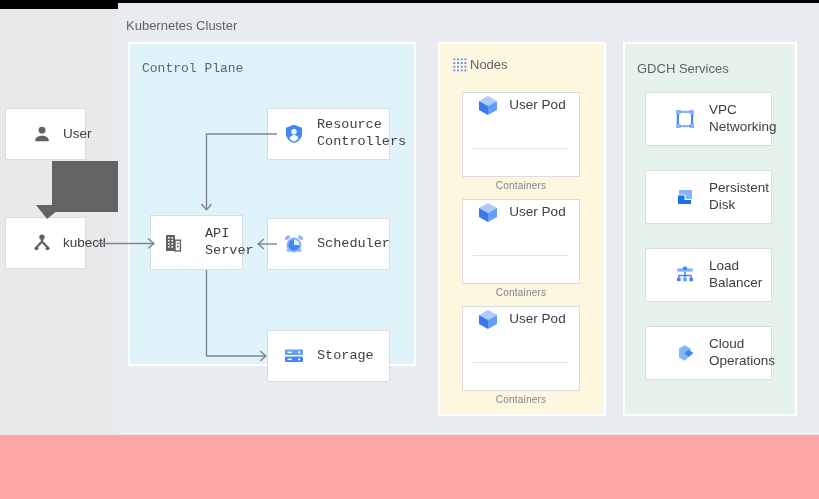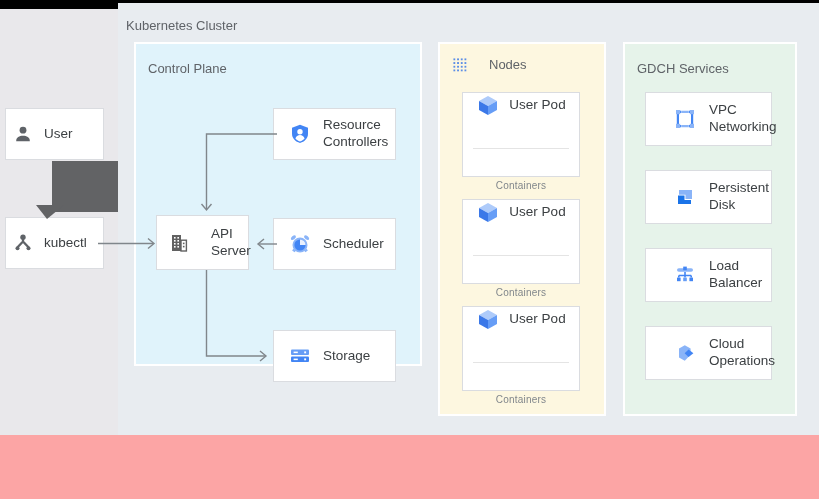--- a/index.html
+++ b/index.html
@@ -8,32 +8,32 @@
   
   .topline{position:absolute;left:0;top:0;width:819px;height:3px;background:#000;}
   .topblock{position:absolute;left:0;top:0;width:118px;height:9px;background:#000;}
   .leftcol{position:absolute;left:0;top:3px;width:118px;height:432px;background:#e9e8eb;}
   
   .panel{position:absolute;left:118px;top:3px;width:701px;height:432px;background:#e8ecf0;}
   .panel-title{position:absolute;left:8px;top:15px;font-size:13px;color:#5f6368;}
   
   .section{position:absolute;outline:2px solid #ffffff;}
   .section-title{position:absolute;left:12px;top:17px;font-size:13px;color:#5f6368;white-space:nowrap;}
-  .sec-control{left:18px;top:41px;width:284px;height:320px;background:#e0f3fb;}
+  .sec-control{left:12px;top:41px;width:284px;height:320px;background:#e0f3fb;font-family:Liberation Mono, monospace;}
   .sec-nodes{left:322px;top:41px;width:164px;height:370px;background:#fdf7e0;}
   .sec-gdch{left:507px;top:41px;width:170px;height:370px;background:#e6f3ea;}
-  .nodes-head{position:absolute;left:12px;top:13px;display:flex;align-items:center;gap:22px;}
+  .nodes-head{position:absolute;left:12px;top:13px;display:flex;align-items:center;gap:3px;}
   .dotgrid{width:15px;height:15px;background-image:radial-gradient(circle,#5c8ee6 1.1px,transparent 1.4px);
            background-size:3.7px 3.7px;background-position:0.5px 0.5px;}
   
   .card{position:absolute;background:#fff;border:1px solid #dadce0;box-sizing:border-box;
         display:flex;align-items:center;}
   .card .lbl{font-size:13.5px;color:#3c4043;line-height:1.25;}
   .icon{flex:0 0 auto;display:block;}
-  .actor{left:5px;width:99px;height:52px;padding-left:7px;gap:11px;}
+  .actor{left:5px;width:81px;height:52px;padding-left:26px;gap:11px;}
   .user-card{top:108px;}
   .kubectl-card{top:217px;}
   .cp-card{padding-left:15px;gap:12px;}
   .rc-card{left:137px;top:64px;width:123px;height:52px;}
   .api-card{left:20px;top:171px;width:93px;height:55px;padding-left:11px;gap:21px;}
   .sch-card{left:137px;top:174px;width:123px;height:52px;}
   .sto-card{left:137px;top:286px;width:123px;height:52px;}
   .gd-card{left:20px;width:127px;height:54px;padding-left:28px;gap:13px;}
   .gd1{top:48px;}.gd2{top:126px;}.gd3{top:204px;}.gd4{top:282px;}
   

